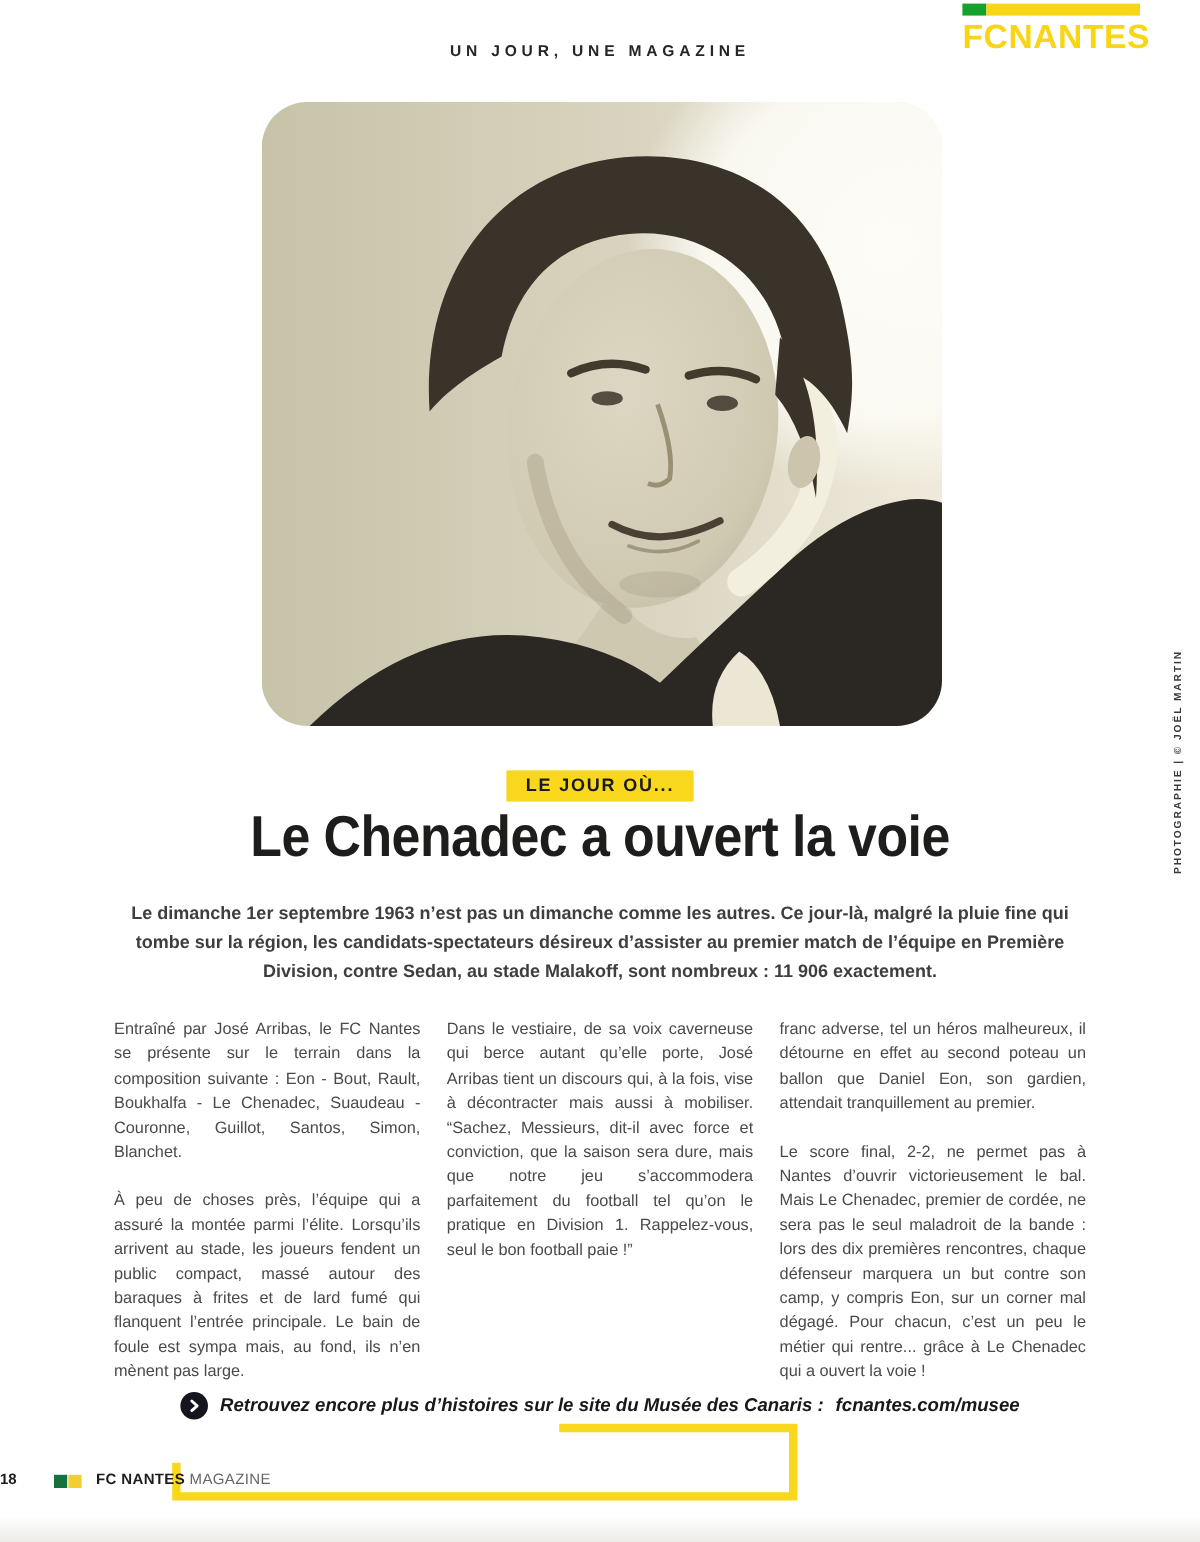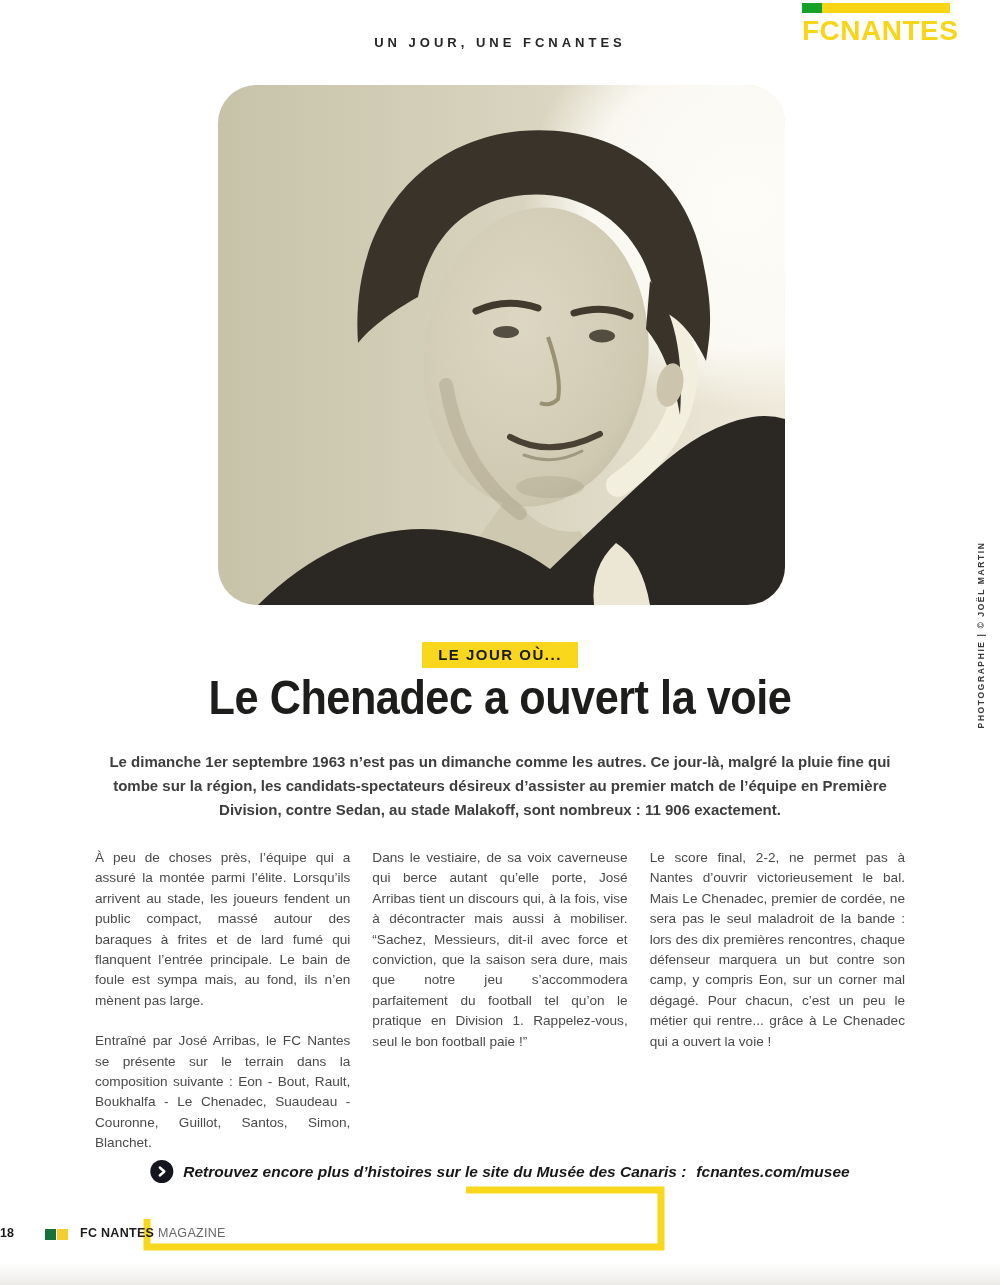--- a/index.html
+++ b/index.html
@@ -88,21 +88,21 @@
   .page-edge {
     position:absolute; left:0; right:0; top:1263px; height:22px;
     background:linear-gradient(#ffffff, #ecebe8);
   }
 </style>
 </head>
 <body>
 
 <div class="page">
 
-  <div class="kicker">UN JOUR, UNE FCNANTES</div>
+  <div class="kicker">UN JOUR, UNE MAGAZINE</div>
 
   <div class="brand">
     <div class="brand-bar">
       <div class="brand-bar-green" style="background:#16A12C;"></div>
       <div class="brand-bar-yellow" style="background:#F8D616;"></div>
     </div>
     <div class="brand-word">FCNANTES</div>
   </div>
 
   <div class="photo">
@@ -149,27 +149,28 @@
   <div class="credit">PHOTOGRAPHIE | © JOËL MARTIN</div>
 
   <div class="label-wrap">
     <span class="label">LE JOUR OÙ...</span>
   </div>
   <div class="title">Le Chenadec a ouvert la voie</div>
   <div class="lead">Le dimanche 1er septembre 1963 n’est pas un dimanche comme les autres. Ce jour-là,  malgré la pluie fine qui tombe sur la région, les candidats-spectateurs désireux d’assister  au premier match de l’équipe en Première Division, contre Sedan, au stade Malakoff,  sont nombreux : 11 906 exactement.</div>
 
   <div class="columns">
     <div class="col">
+      <p>Entraîné par José Arribas, le FC Nantes se présente sur le terrain dans la composition suivante : Eon - Bout, Rault, Boukhalfa - Le Chenadec, Suaudeau - Couronne, Guillot, Santos, Simon, Blanchet.</p>
       <p>À peu de choses près, l’équipe qui a assuré la montée parmi l’élite. Lorsqu’ils arrivent au stade, les joueurs fendent un public compact, massé autour des baraques à frites et de lard fumé qui flanquent l’entrée principale. Le bain de foule est sympa mais, au fond, ils n’en mènent pas large.</p>
-      <p>Entraîné par José Arribas, le FC Nantes se présente sur le terrain dans la composition suivante : Eon - Bout, Rault, Boukhalfa - Le Chenadec, Suaudeau - Couronne, Guillot, Santos, Simon, Blanchet.</p>
     </div>
     <div class="col">
       <p><span>Dans le vestiaire, de sa voix caverneuse qui berce autant qu’elle porte, José Arribas tient un discours qui, à la fois, vise à décontracter mais aussi à mobiliser. </span><span class="italic">“Sachez, Messieurs, </span><span>dit-il avec force et conviction, </span><span class="italic">que la saison sera dure, mais que notre jeu s’accommodera parfaitement du football tel qu’on le pratique en Division 1. Rappelez-vous, seul le bon football paie !”</span></p>
     </div>
     <div class="col">
+      <p>franc adverse, tel un héros malheureux, il détourne en effet au second poteau un ballon que Daniel Eon, son gardien, attendait tranquillement au premier.</p>
       <p>Le score final, 2-2, ne permet pas à Nantes d’ouvrir victorieusement le bal. Mais Le Chenadec, premier de cordée, ne sera pas le seul maladroit de la bande : lors des dix premières rencontres, chaque défenseur marquera un but contre son camp, y compris Eon, sur un corner mal dégagé. Pour chacun, c’est un peu le métier qui rentre... grâce à Le Chenadec qui a ouvert la voie !</p>
     </div>
   </div>
 
   <div class="note">
     <span class="note-icon">
       <svg width="13" height="13" viewBox="0 0 13 13">
           <path d="M4.5 2.5 L9 6.5 L4.5 10.5" fill="none" stroke="#ffffff" stroke-width="2.4" stroke-linecap="round" stroke-linejoin="round"></path>
         </svg>
     </span>

